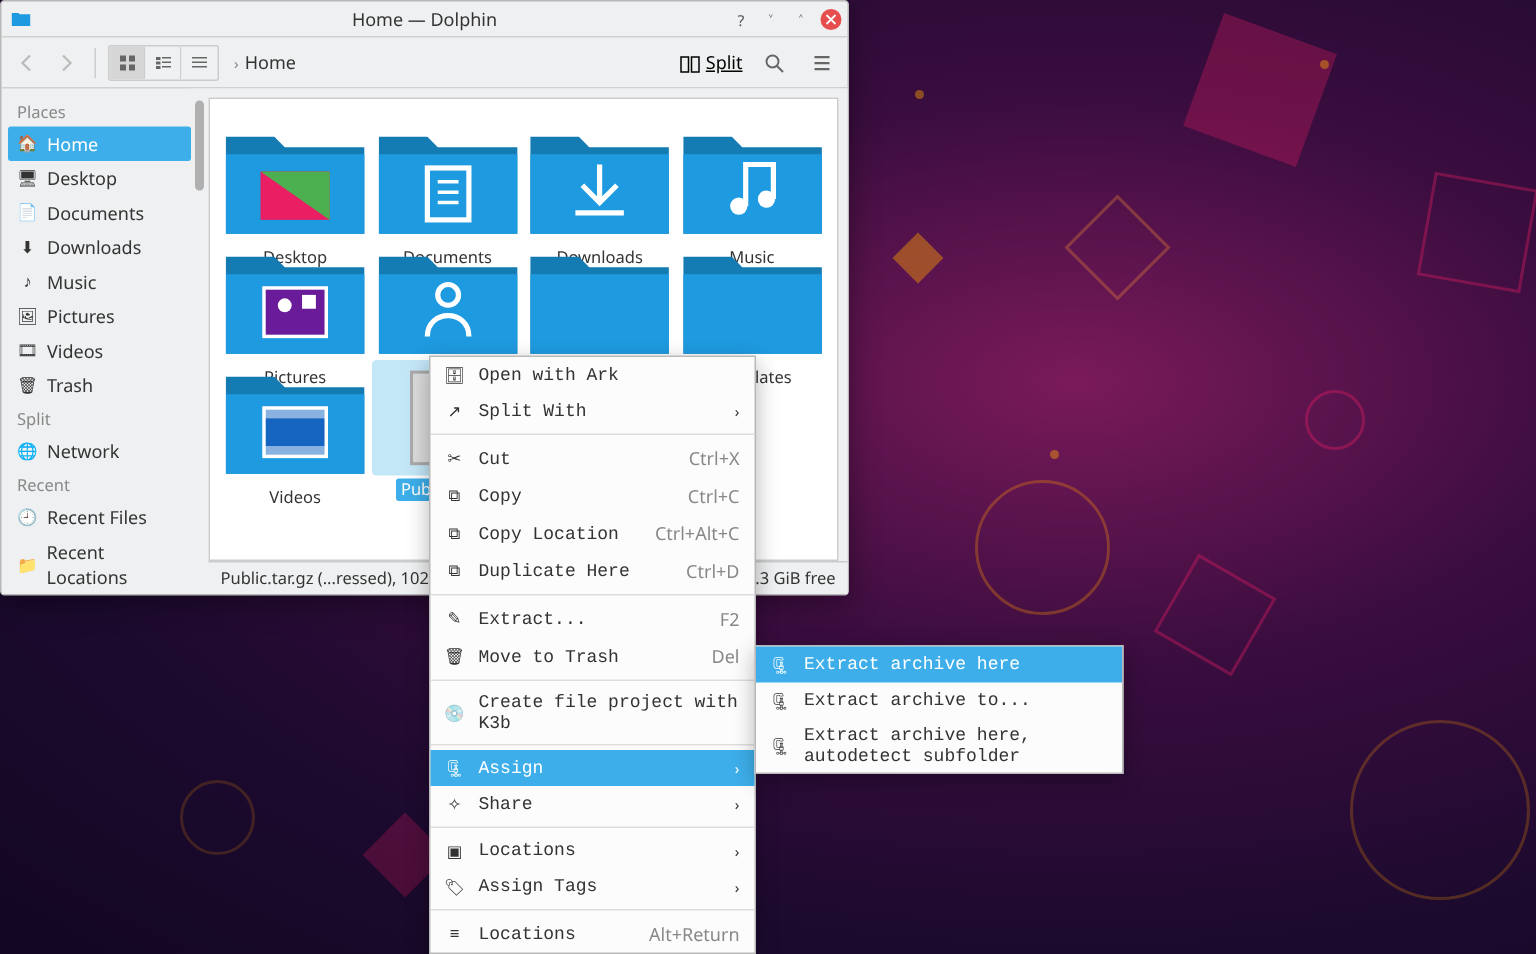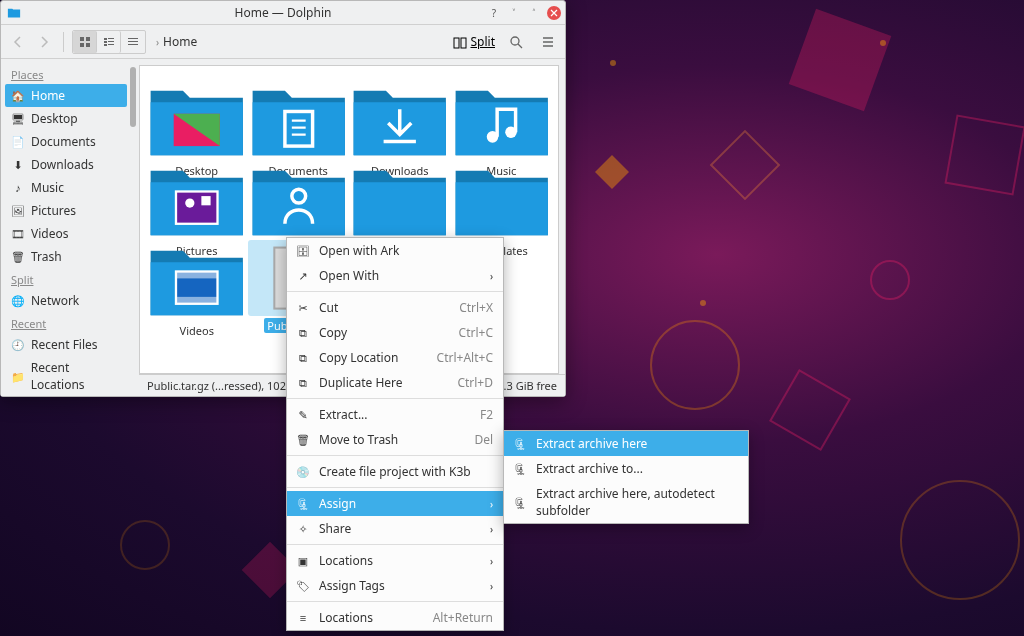--- a/index.html
+++ b/index.html
@@ -48,21 +48,21 @@
   .split-btn { display: flex; align-items: flex-end; gap: 4px; font-size: 12px; cursor: pointer; text-decoration: underline; }
 
   .body { flex: 1; display: flex; min-height: 0; }
   .sidebar-wrap { display: flex; }
   .sidebar {
     width: 126px; background: #eff0f1; padding: 4px 0 4px 4px; font-size: 12px;
     overflow-y: auto;
   }
   .scroll-gutter { width: 12px; background: #eff0f1; display: flex; justify-content: center; padding-top: 8px; }
   .scroll-thumb { width: 6px; height: 60px; background: #b0b0b0; border-radius: 3px; }
-  .sidebar .section-title { color: #888; font-size: 11px; padding: 4px 6px 2px; text-decoration: underline; }
+  .sidebar .section-title { color: #888; font-size: 11px; padding: 4px 6px 2px; }
   .sidebar-item {
     display: flex; align-items: center; gap: 6px; padding: 3px 6px; cursor: pointer;
     color: #333; border-radius: 2px;
   }
   .sidebar-item.active { background: #3daee9; color: #fff; }
   .sidebar-item .ico { width: 14px; height: 14px; display: inline-flex; align-items: center; justify-content: center; font-size: 11px; }
 
   .main-pane { flex: 1; display: flex; flex-direction: column; background: #eff0f1; min-width: 0; }
   .file-area {
     flex: 1; background: #fff; margin: 6px 6px 0 0; border: 1px solid #ccc;
@@ -94,21 +94,21 @@
     position: absolute; left: 286px; top: 237px; width: 218px;
     background: #fcfcfc; border: 1px solid #b8b8b8; box-shadow: 0 4px 14px rgba(0,0,0,0.3);
     font-size: 12px; color: #333; z-index: 50;
   }
   .menu-item {
     display: flex; align-items: center; padding: 4px 10px 4px 8px; cursor: pointer;
     position: relative;
   }
   .menu-item.highlight { background: #3daee9; color: #fff; }
   .menu-item .mi-ico { width: 16px; height: 16px; display: inline-flex; align-items: center; justify-content: center; margin-right: 8px; font-size: 11px; }
-  .menu-item .mi-label { flex: 1; }
+  .menu-item .mi-label { flex: 1; font-family: Liberation Mono, monospace; }
   .menu-item .mi-shortcut { color: #888; font-size: 12px; margin-left: 10px; }
   .menu-item .mi-sub { font-size: 10px; }
   .menu-sep { height: 1px; background: #ddd; margin: 3px 0; }
 
   .submenu {
     position: absolute; left: 503px; top: 430px; width: 246px;
     background: #fcfcfc; border: 1px solid #b8b8b8; box-shadow: 0 4px 14px rgba(0,0,0,0.3);
     font-size: 12px; color: #333; z-index: 60;
   }
 
@@ -377,21 +377,21 @@
   </div>
 </div>
 
 <div class="context-menu" id="context-menu">
     <div class="menu-item">
       <span class="mi-ico">🗄</span>
       <span class="mi-label">Open with Ark</span>
     </div>
     <div class="menu-item">
       <span class="mi-ico">↗</span>
-      <span class="mi-label">Open With</span>
+      <span class="mi-label">Split With</span>
       <span class="mi-sub">›</span>
     </div>
     <div class="menu-sep"></div>
     <div class="menu-item">
       <span class="mi-ico">✂</span>
       <span class="mi-label">Cut</span>
       <span class="mi-shortcut">Ctrl+X</span>
     </div>
     <div class="menu-item">
       <span class="mi-ico">⧉</span>

